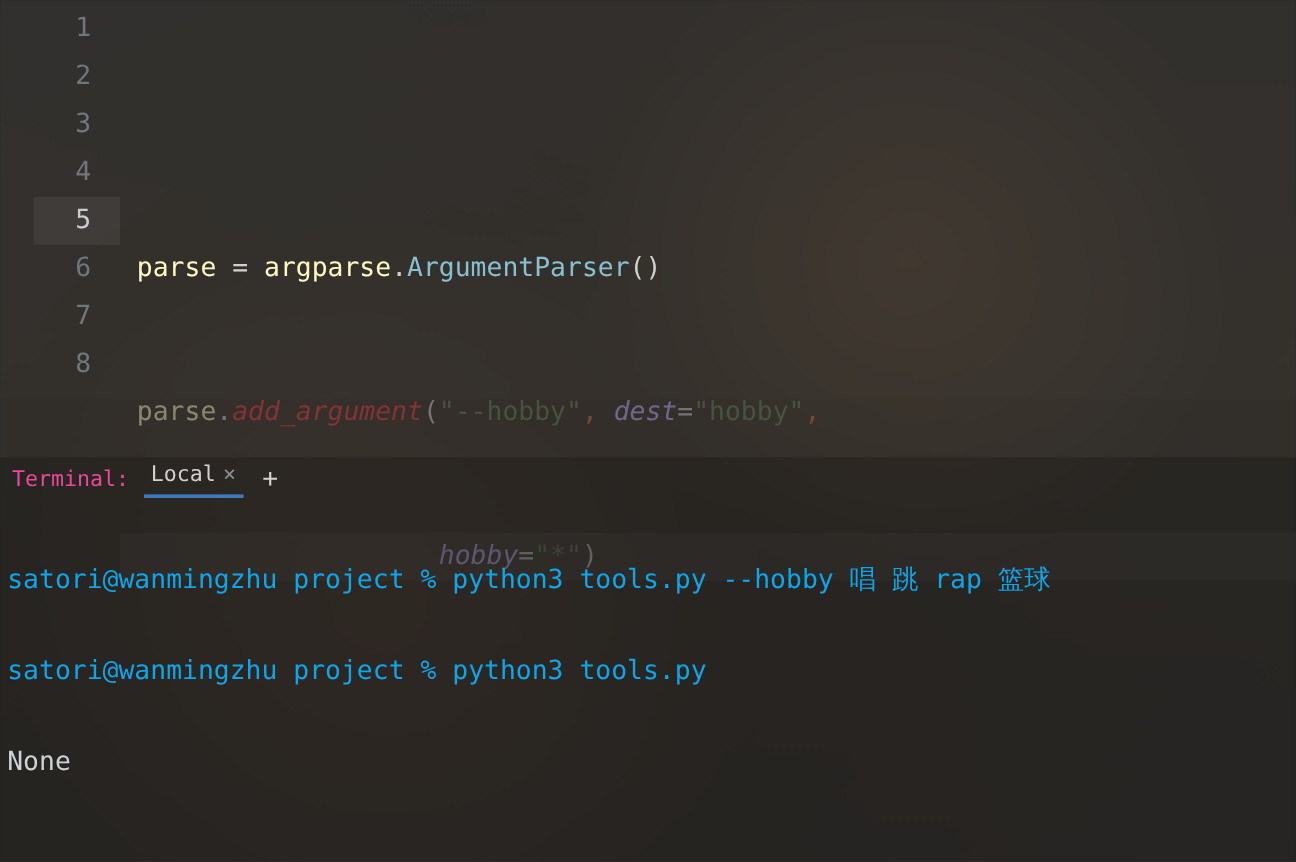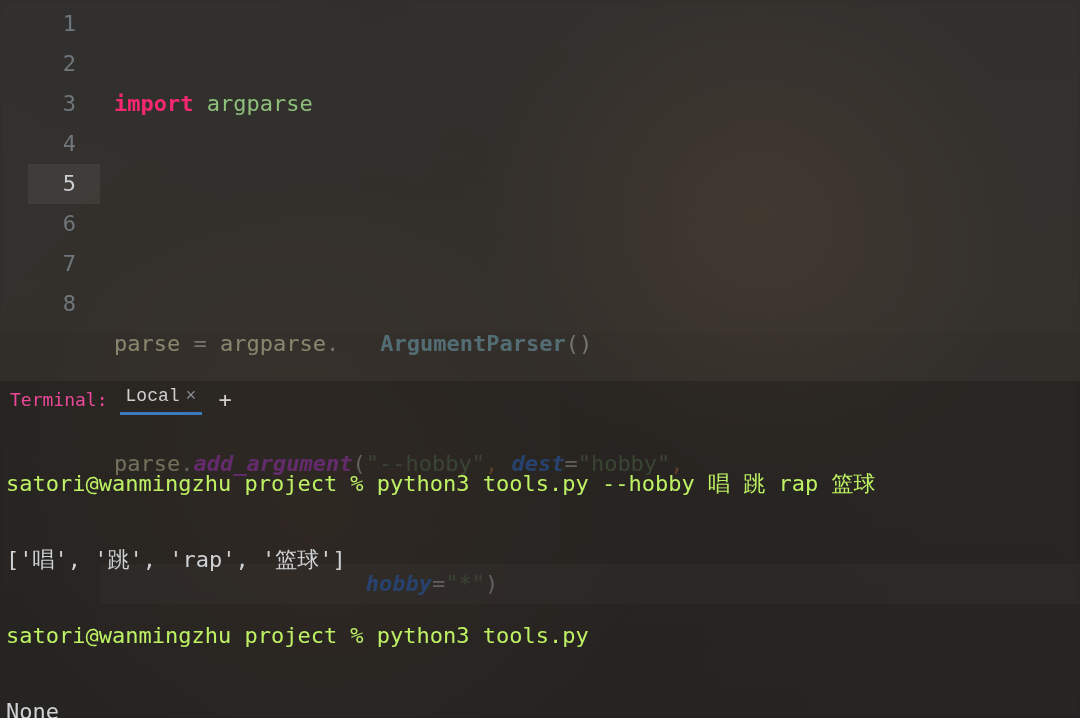--- a/index.html
+++ b/index.html
@@ -52,25 +52,25 @@
     position: relative;
   }
   .code .row { height:40px; padding-left: 14px; position:relative; }
   .row.current { background: rgba(255,255,255,0.06); }
   .gutter .ln.current { color:#c9ccd0; background: rgba(255,255,255,0.06); }
   .kw-import { color:#f92672; font-weight:bold; }
   .mod      { color:#8ec07c; }
   .ident    { color:#fef9c3; }
   .op       { color:#d0d0d0; }
   .dot      { color:#d0d0d0; }
-  .classf   { color:#88c0d0; font-weight:bold;margin-left:41px; }
-  .method   { color:#d946ef; font-weight:bold; font-style:italic; }
+  .classf   { color:#88c0d0; font-weight:normal; }
+  .method   { color:#ef4444; font-weight:normal; font-style:italic; }
   .paren    { color:#d0d0d0; }
   .string   { color:#6a8759; }
-  .kwarg    { color:#3b82f6; font-style:italic; font-weight:bold; }
+  .kwarg    { color:#c4b5fd; font-style:italic; font-weight:normal; }
   .comma    { color:#cc7832; }
 
   .splitter {
     position: relative;
     z-index: 1;
     height: 48px;
     background: rgba(40,40,40,0.55);
   }
 
   .terminal-panel {
@@ -87,53 +87,51 @@
     font-size: 18px;
     color:#9aa0a6;
     gap: 8px;
   }
   .term-label { color:#ec4899; padding:0 4px; }
   .term-tab {
     display:flex; align-items:center; gap:6px;
     padding: 2px 6px 6px 6px;
     border-bottom: 3px solid #3e79bb;
     color:#d0d0d0;
-    font-family:Liberation Mono, monospace;
   }
   .term-close { color:#8a8f94; font-size:18px; cursor:pointer; }
   .term-add { color:#d0d0d0; font-size:22px; padding:0 8px; cursor:pointer; }
 
   .term-body {
     padding: 10px 6px 0 6px;
     font-size: 22px;
     line-height: 38px;
     color:#cfd2d5;
     white-space: pre;
   }
-  .prompt-user { color:#bef264; }
+  .prompt-user { color:#0ea5e9; }
 </style>
 </head>
 <body>
 
 <div class="bg"></div>
 
 <div class="editor-panel">
   <div class="gl-left"></div>
   <div class="gutter">
     <div class="ln">1</div>
     <div class="ln">2</div>
     <div class="ln">3</div>
     <div class="ln">4</div>
     <div class="ln current">5</div>
     <div class="ln">6</div>
     <div class="ln">7</div>
     <div class="ln">8</div>
   </div>
   <div class="code">
-    <div class="row"><span class="kw-import">import</span><span> </span><span class="mod">argparse</span></div>
     <div class="row"><span></span></div>
     <div class="row"><span class="ident">parse </span><span class="op">= </span><span class="ident">argparse</span><span class="dot">.</span><span class="classf">ArgumentParser</span><span class="paren">(</span><span class="paren">)</span></div>
     <div class="row"><span class="ident">parse</span><span class="dot">.</span><span class="method">add_argument</span><span class="paren">(</span><span class="string">"--hobby"</span><span class="comma">, </span><span class="kwarg">dest</span><span class="op">=</span><span class="string">"hobby"</span><span class="comma">,</span></div>
     <div class="row current"><span>                   </span><span class="kwarg">hobby</span><span class="op">=</span><span class="string">"*"</span><span class="paren">)</span></div>
     <div class="row"><span></span></div>
     
     
   </div>
 </div>
 
@@ -143,20 +141,19 @@
   <div class="term-tabs">
     <span class="term-label">Terminal:</span>
     <div class="term-tab">
       <span>Local</span>
       <span class="term-close">×</span>
     </div>
     <span class="term-add">+</span>
   </div>
   <div class="term-body">
 <div><span class="prompt-user">satori@wanmingzhu project % python3 tools.py --hobby 唱 跳 rap 篮球</span></div>
-<div><span>['唱', '跳', 'rap', '篮球']</span></div>
 <div><span class="prompt-user">satori@wanmingzhu project % python3 tools.py</span></div>
 <div><span>None</span></div>
 
 
 
   </div>
 </div>
 
 </body></html>

